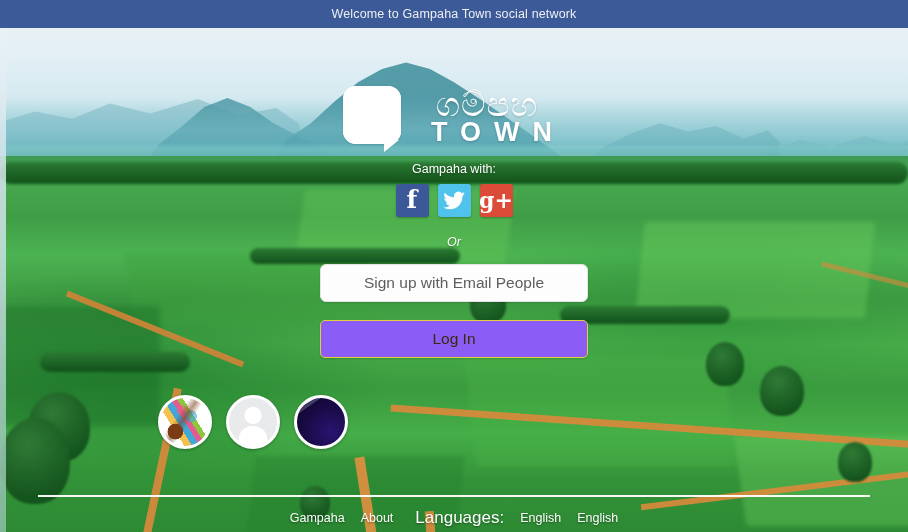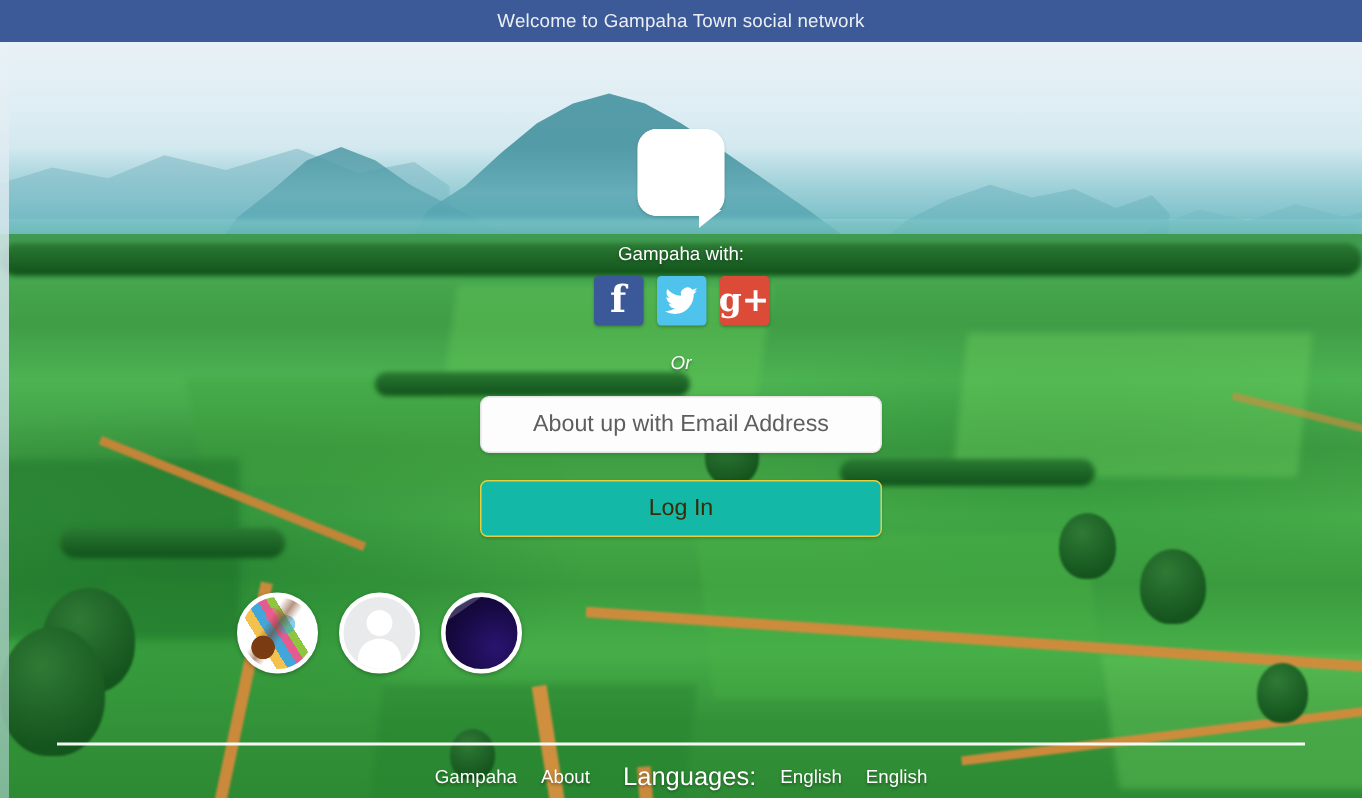--- a/index.html
+++ b/index.html
@@ -325,21 +325,21 @@
     justify-content: center;
     color: #5e5e5e;
     font-size: 15.5px;
     cursor: pointer;
     box-shadow: 0 1px 2px rgba(0,0,0,.12);
   }
   .login-btn {
     margin-top: 18px;
     width: 268px;
     height: 38px;
-    background: #14b8a6;
+    background: #8b5cf6;
     border: 1px solid #e6cf3e;
     border-radius: 5px;
     display: flex;
     align-items: center;
     justify-content: center;
     color: #3a2a08;
     font-size: 15.5px;
     cursor: pointer;
     box-shadow: 0 1px 2px rgba(0,0,0,.15);
   }
@@ -490,20 +490,24 @@
       <div class="logo-mark">
         <svg width="58" height="58" viewBox="0 0 58 58">
           <defs>
             <mask id="gmask">
               <rect x="0" y="0" width="58" height="58" fill="#fff"></rect>
               <text x="29" y="43" text-anchor="middle" font-family="DejaVu Sans, sans-serif" font-size="44" font-weight="bold" fill="#000">G</text>
             </mask>
           </defs>
           <rect x="0" y="0" width="58" height="58" rx="13" fill="#ffffff" mask="url(#gmask)"></rect>
         </svg>
+      </div>
+      <div class="logo-words">
+        <div class="logo-sinhala">ගම්පහ</div>
+        <div class="logo-town">TOWN</div>
       </div>
     </div>
 
 
     <div class="connect-label">Gampaha with:</div>
 
     <div class="social-row">
       <div class="social-btn sb-fb">
         <span class="sb-glyph">f</span>
       </div>
@@ -512,21 +516,21 @@
           <path fill="#ffffff" d="M23 4.9c-.8.4-1.7.6-2.6.8 1-.6 1.7-1.5 2-2.6-.9.5-1.9.9-3 1.2a4.6 4.6 0 0 0-7.9 4.2A13.1 13.1 0 0 1 2 3.8a4.6 4.6 0 0 0 1.4 6.2c-.8 0-1.5-.2-2.1-.6 0 2.2 1.6 4.1 3.7 4.5-.7.2-1.4.2-2.1.1a4.6 4.6 0 0 0 4.3 3.2A9.3 9.3 0 0 1 0 19.1a13 13 0 0 0 7.1 2.1c8.5 0 13.2-7.1 13.2-13.2v-.6c.9-.7 1.7-1.5 2.3-2.5z"></path>
         </svg>
       </div>
       <div class="social-btn sb-gp">
         <span class="sb-glyph">g+</span>
       </div>
     </div>
 
     <div class="or-label">Or</div>
 
-    <div class="signup-btn">About up with Email Address</div>
+    <div class="signup-btn">Sign up with Email People</div>
     <div class="login-btn">Log In</div>
   </div>
 
   <div class="avatars">
     <div class="avatar av-art"></div>
     <div class="avatar av-default">
       <svg viewBox="0 0 48 48">
         <circle cx="24" cy="16" r="9" fill="#ffffff"></circle>
         <path d="M24 27c-9 0-15 6.5-15 14.5V48h30v-6.5C39 33.5 33 27 24 27z" fill="#ffffff"></path>
       </svg>

